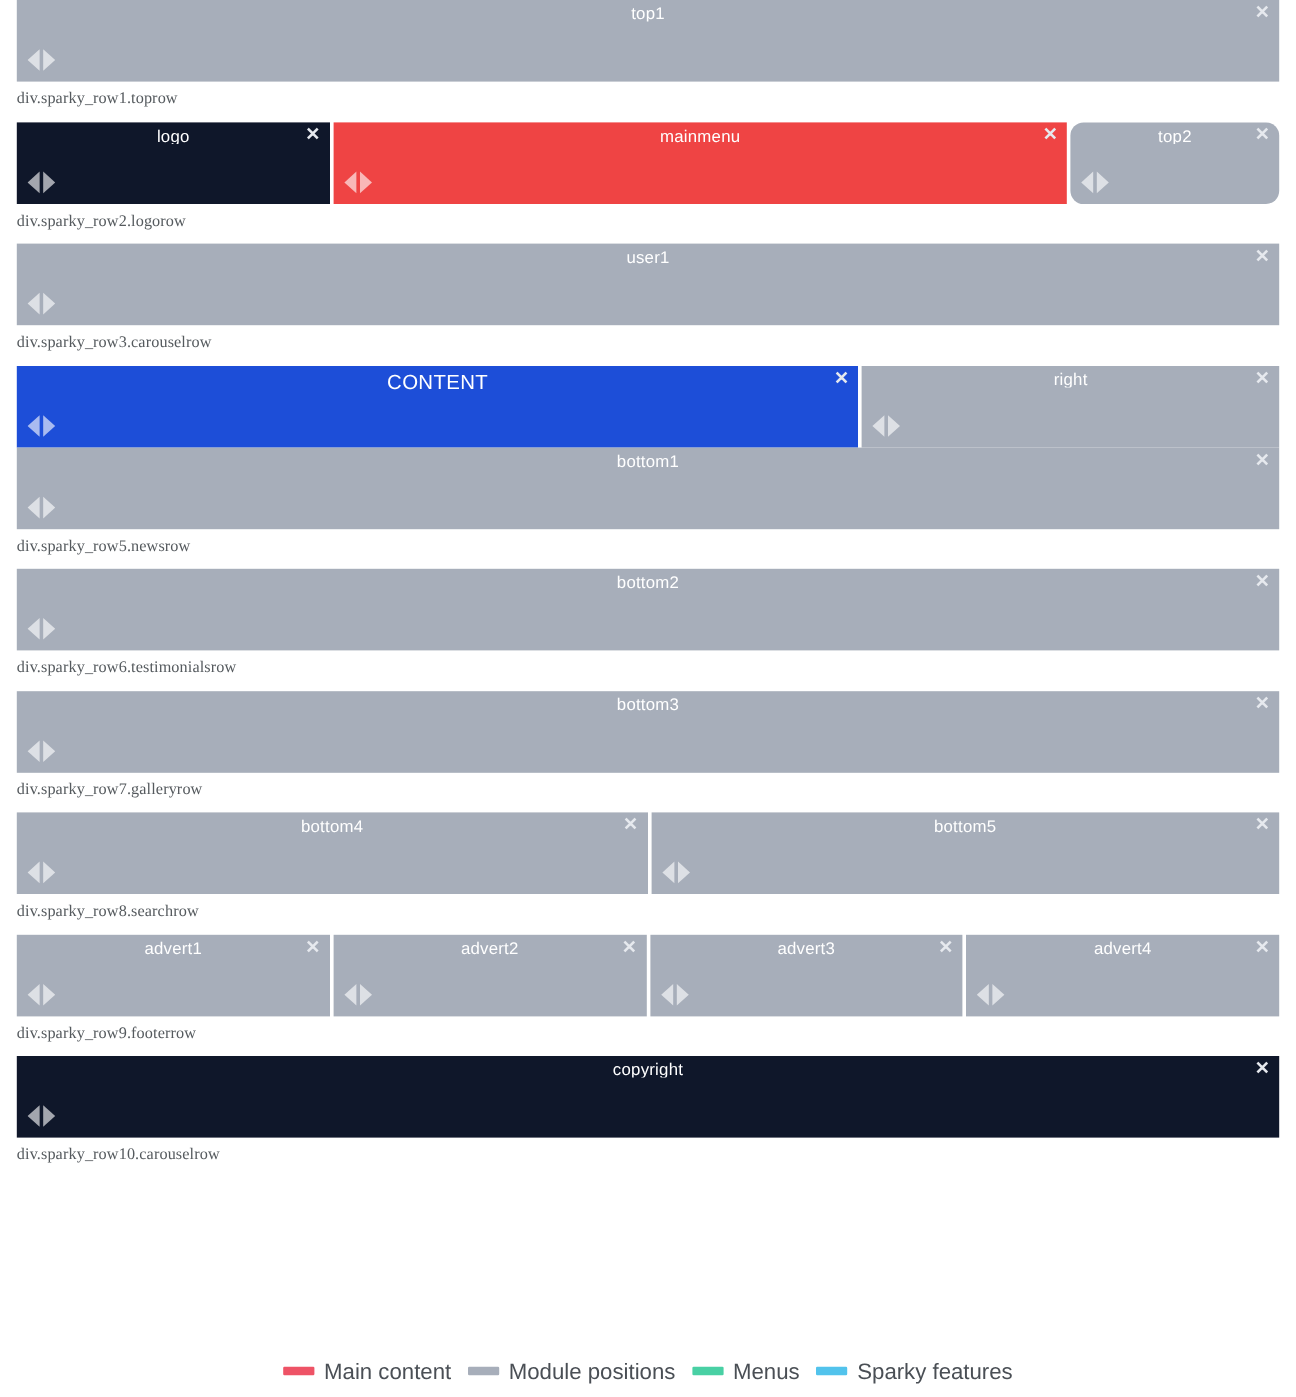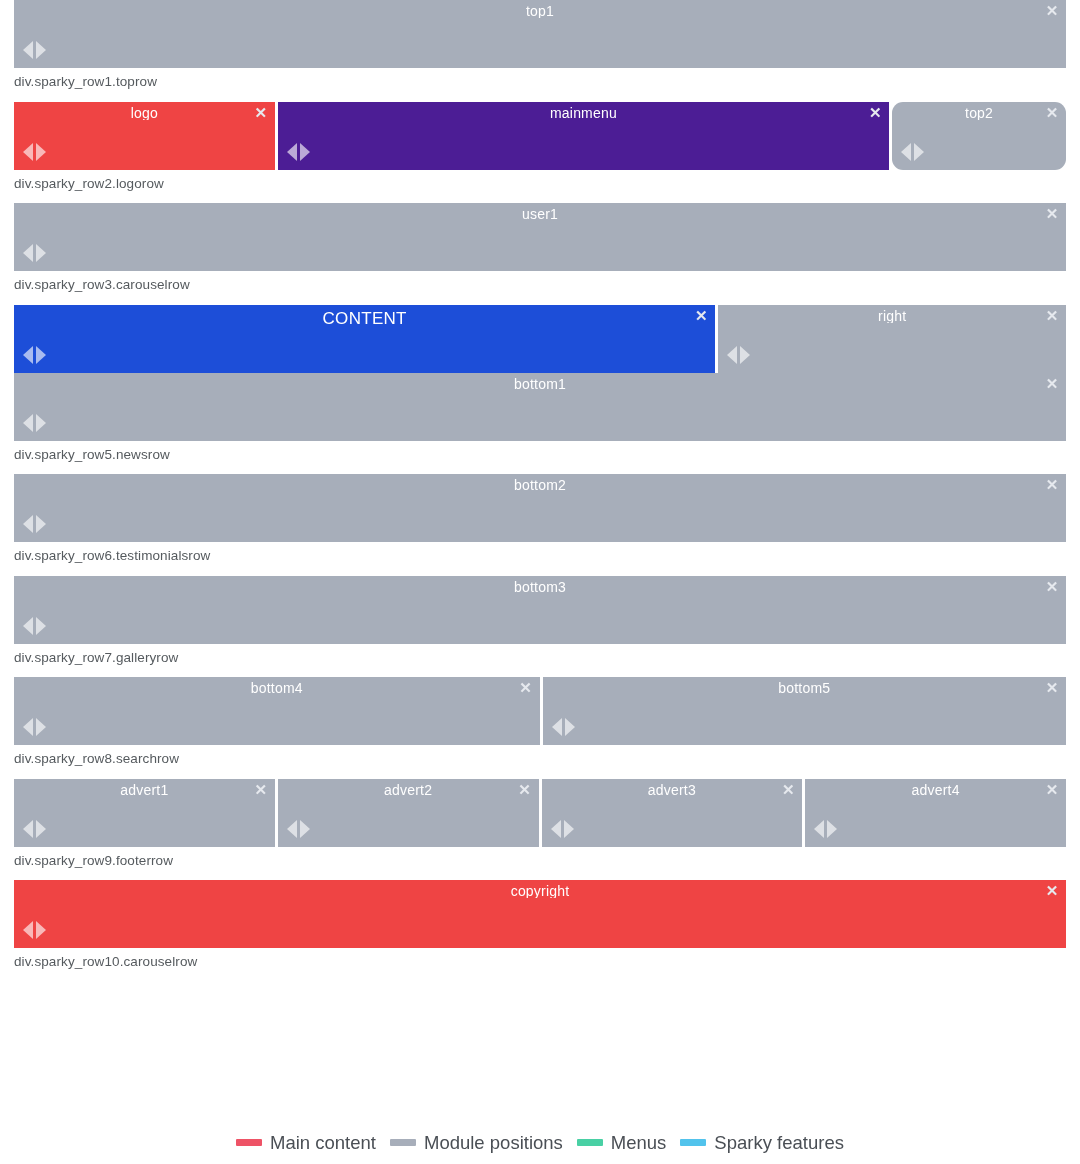--- a/index.html
+++ b/index.html
@@ -38,34 +38,35 @@
     height: 68px;
     gap: 3px;
   }
   .row-label {
     font-size: 13.5px;
     color: #555a5e;
     line-height: 1;
     padding: 7px 0 13px 0;
     letter-spacing: 0.1px;
     white-space: nowrap;
+    font-family: Liberation Serif, serif;
   }
 
   
   .block {
     position: relative;
     box-sizing: border-box;
     overflow: hidden;
     background: #a7aeba;
     min-width: 0;
   }
   .block.c-module   { background: #a7aeba; }
   .block.c-content  { background: #1d4ed8; }
-  .block.c-menus    { background: #4c1d95; }
-  .block.c-sparky   { background: #ef4444; }
+  .block.c-menus    { background: #ef4444; }
+  .block.c-sparky   { background: #0f172a; }
 
   .block-title {
     position: absolute;
     top: 0;
     left: 0;
     right: 0;
     text-align: center;
     color: #ffffff;
     font-size: 14px;
     line-height: 14px;

